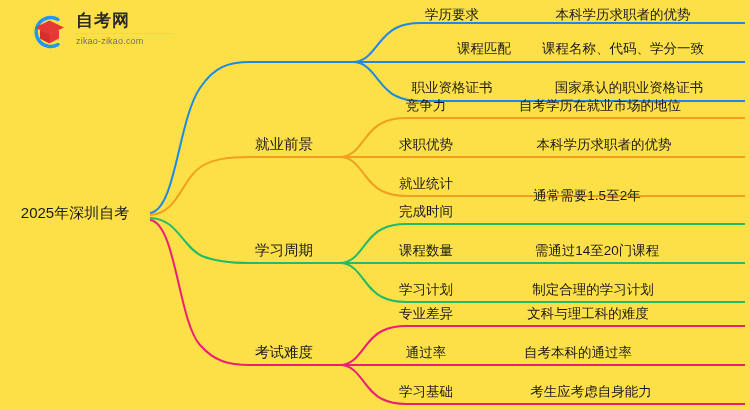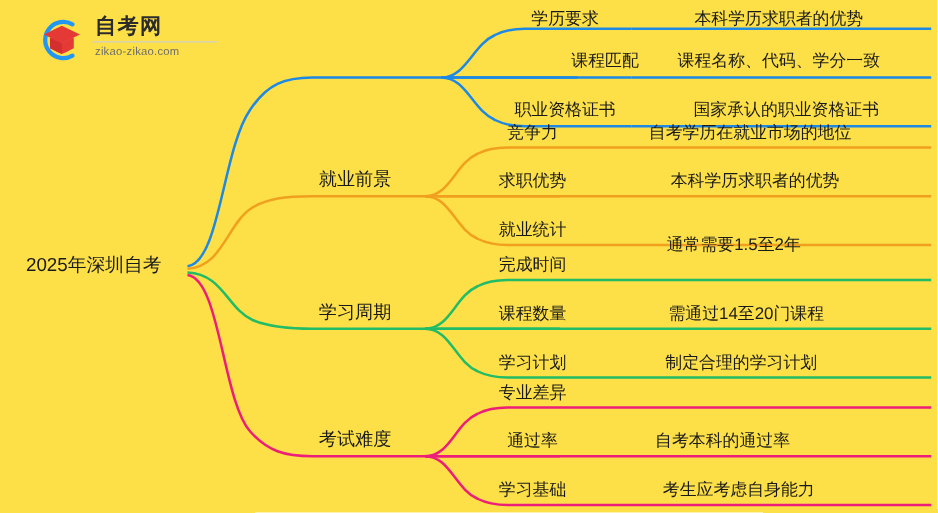--- a/index.html
+++ b/index.html
@@ -172,16 +172,17 @@
   <div class="node lvl3 center" style="left:587px; top:196px;">通常需要1.5至2年</div>
   <div class="node lvl3 center" style="left:597px; top:251px;">需通过14至20门课程</div>
   <div class="node lvl3 center" style="left:593px; top:290px;">制定合理的学习计划</div>
 
   <div class="node lvl1 center" style="left:284px; top:352px;">考试难度</div>
 
   <div class="node lvl2 center" style="left:426px; top:314px;">专业差异</div>
   <div class="node lvl2 center" style="left:426px; top:353px;">通过率</div>
   <div class="node lvl2 center" style="left:426px; top:392px;">学习基础</div>
 
+  <div class="node lvl3 center" style="left:588px; top:314px;">文科与理工科的难度</div>
   <div class="node lvl3 center" style="left:578px; top:353px;">自考本科的通过率</div>
   <div class="node lvl3 center" style="left:591px; top:392px;">考生应考虑自身能力</div>
 
 </div>
 
 </body></html>

